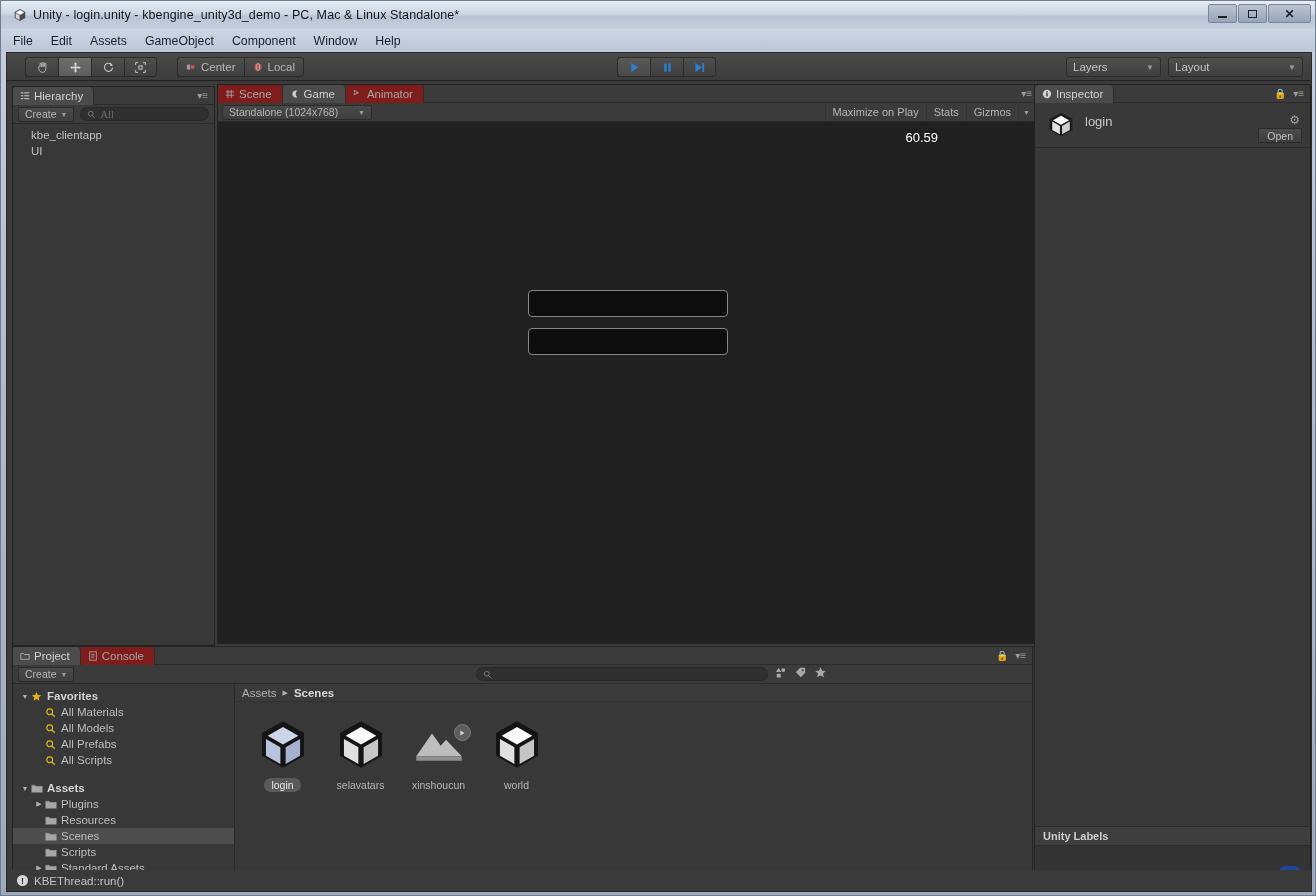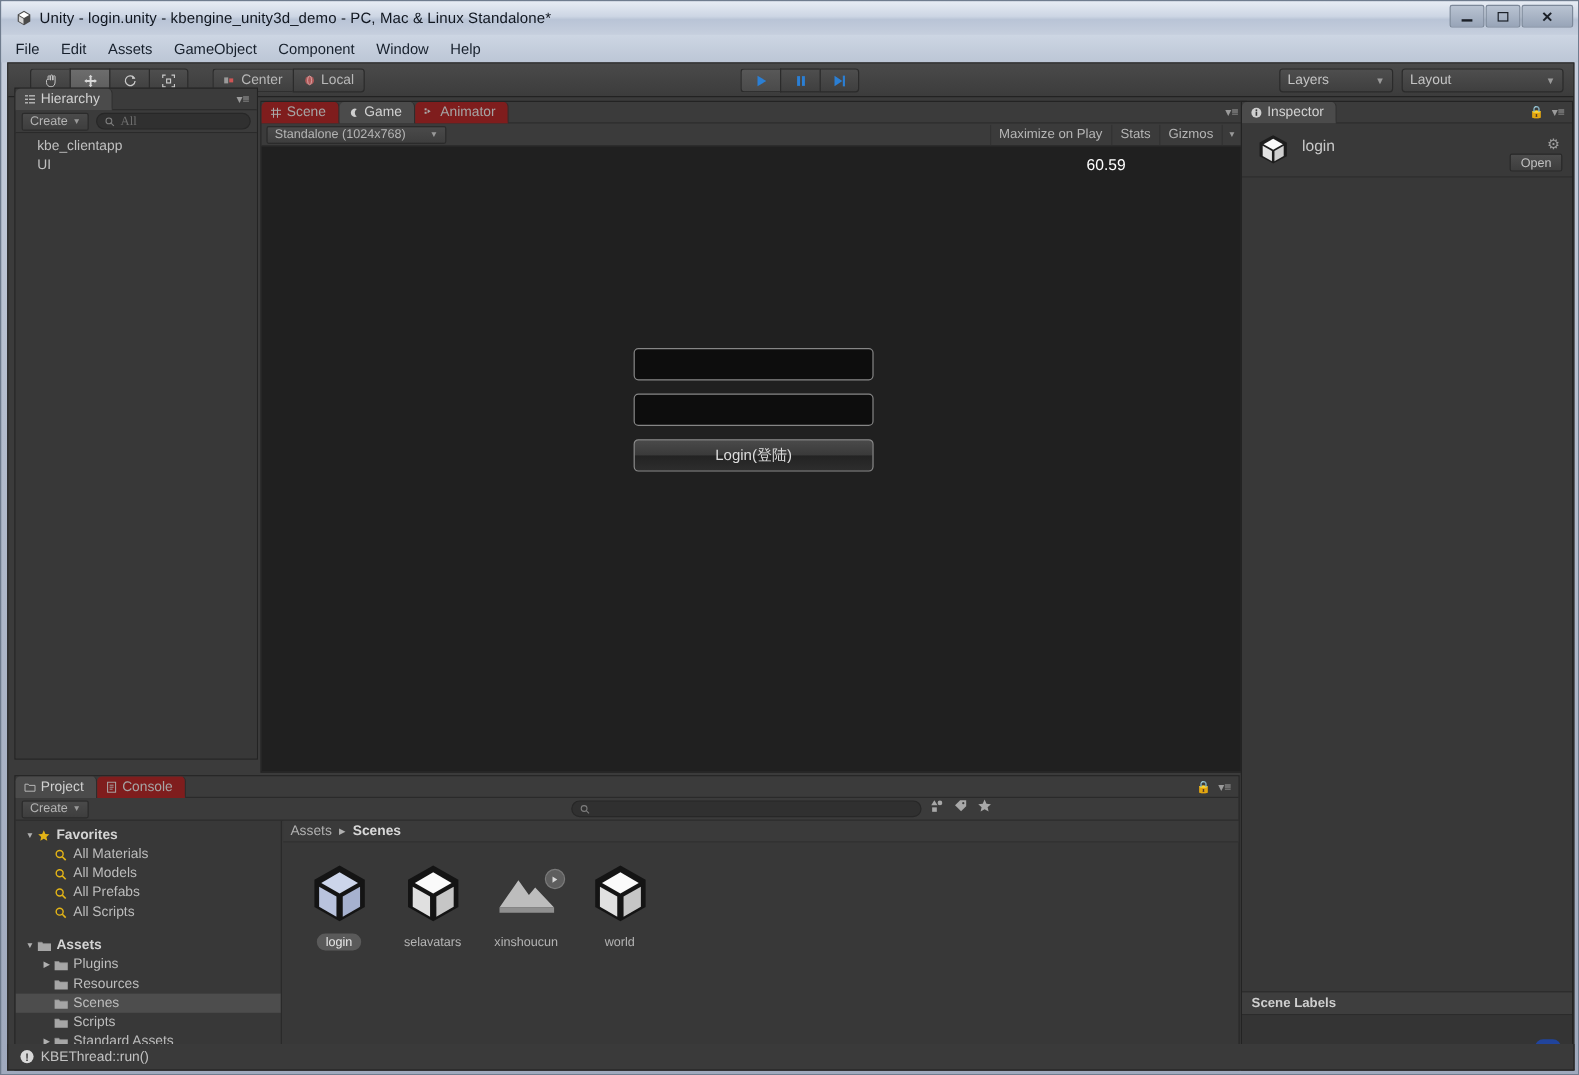--- a/index.html
+++ b/index.html
@@ -123,21 +123,21 @@
     font-size:10.5px; color:#b5b5b5;
   }
   .searchpill {
     height:14px; flex:1; border-radius:7px;
     background:#303030; border:1px solid #272727;
     display:flex; align-items:center; padding:0 6px; gap:4px;
     font-size:10.5px; color:#6e6e6e;font-family:Liberation Serif, serif;
   }
 
   
-  #hierarchy { left:5px; top:20px; width:203px; height:560px; }
+  #hierarchy { left:5px; top:33px; width:203px; height:560px; }
   .h-list { position:absolute; left:0; top:37px; right:0; bottom:0; background:#383838; padding-top:3px;}
   .h-item { height:16px; line-height:16px; padding-left:18px; font-size:11.5px; color:#c0c0c0; }
 
   
   #center { left:210px; top:31px; width:822px; height:560px; background:#3b3b3b; }
   .gamebar {
     position:absolute; left:0; top:18px; height:19px; width:100%;
     background:#3b3b3b; border-bottom:1px solid #2a2a2a;
     display:flex; align-items:center; padding:0 4px;
   }
@@ -432,21 +432,20 @@
               <span style="font-size:7px;color:#9a9a9a;">▼</span>
             </div>
         </div>
       </div>
 
       <div class="gameview">
         <div class="fps">60.59</div>
         <div class="loginform">
           <div class="gfield"></div>
           <div class="gfield"></div>
-          <div class="gbtn2">Login(登陆)</div>
         </div>
       </div>
     </div>
 
     <div class="panel" id="inspector">
       <div class="tabrow">
         <div class="tab sel">
           <svg width="10" height="10" viewBox="0 0 12 12">
               <circle cx="6" cy="6" r="5" fill="#cfcfcf"></circle>
               <rect x="5.2" y="4.8" width="1.6" height="4.2" fill="#3b3b3b"></rect>
@@ -469,21 +468,21 @@
               <path d="M17.2 18.2l8.8-5v9.6l-8.8 5z" fill="#cfcfcf"></path>
             </svg>
         </span>
         <span class="insp-name">login</span>
         <span class="insp-gear">⚙</span>
         <div class="openbtn">Open</div>
       </div>
 
       <div class="insp-body"></div>
 
-      <div class="asset-labels">Scene Labels</div>
+      <div class="asset-labels">Unity Labels</div>
       <div class="labels-area">
         <div class="blue-badge">...</div>
       </div>
     </div>
 
     <div class="panel" id="project">
       <div class="tabrow">
         <div class="tab sel">
           <svg width="10" height="10" viewBox="0 0 12 12">
               <path d="M1 3h3.2l.9 1.2H11V10H1z" fill="none" stroke="#b5b5b5" stroke-width="1"></path>

